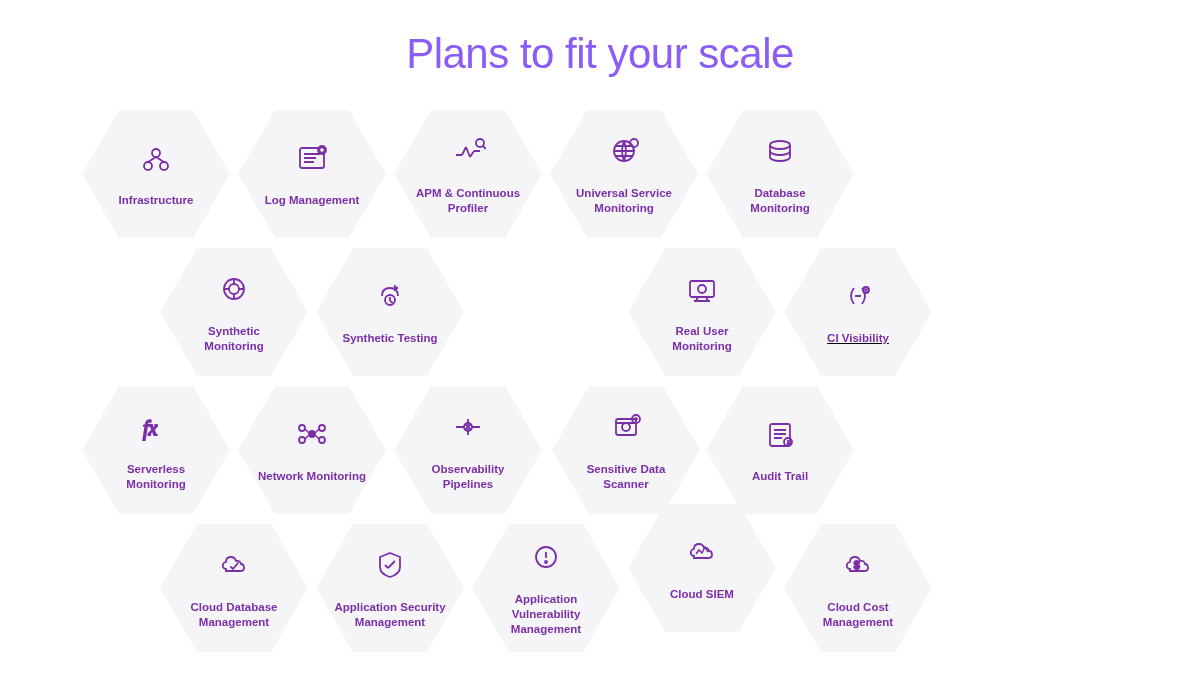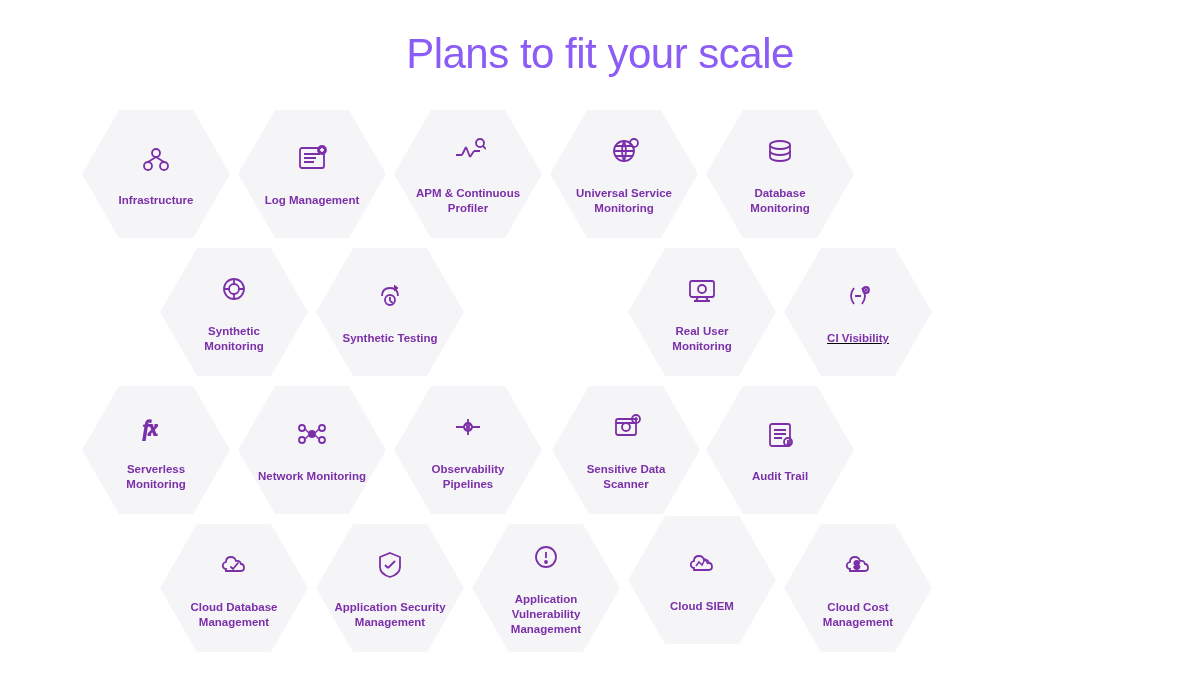--- a/index.html
+++ b/index.html
@@ -278,21 +278,21 @@
     <div class="hex-wrap" style="left: 420px; top: 424px; width: 152px; height: 132px;">
       <div class="hex">
         <div class="hex-icon"><svg viewBox="0 0 36 36">
             <circle cx="18" cy="18" r="10" stroke="#7b2fa8" stroke-width="1.8" fill="none"></circle>
             <line x1="18" y1="13" x2="18" y2="19" stroke="#7b2fa8" stroke-width="1.8"></line>
             <circle cx="18" cy="23" r="1" fill="#7b2fa8"></circle>
           </svg></div>
         <div class="hex-label">Application Vulnerability Management</div>
       </div>
     </div>
-    <div class="hex-wrap" style="left: 576px; top: 416px; width: 152px; height: 132px;">
+    <div class="hex-wrap" style="left: 576px; top: 404px; width: 152px; height: 132px;">
       <div class="hex">
         <div class="hex-icon"><svg viewBox="0 0 36 36">
             <path d="M10 22 Q8 22 7 20 Q6 16 10 15 Q10 10 15 10 Q19 10 20 14 Q24 13 25 17 Q28 17 28 21 Q28 24 24 24 L10 24Z" stroke="#7b2fa8" stroke-width="1.8" fill="none"></path>
             <polyline points="12,20 15,16 18,19 21,13 24,18" stroke="#7b2fa8" stroke-width="1.5" fill="none"></polyline>
           </svg></div>
         <div class="hex-label">Cloud SIEM</div>
       </div>
     </div>
     <div class="hex-wrap" style="left: 732px; top: 424px; width: 152px; height: 132px;">
       <div class="hex">

